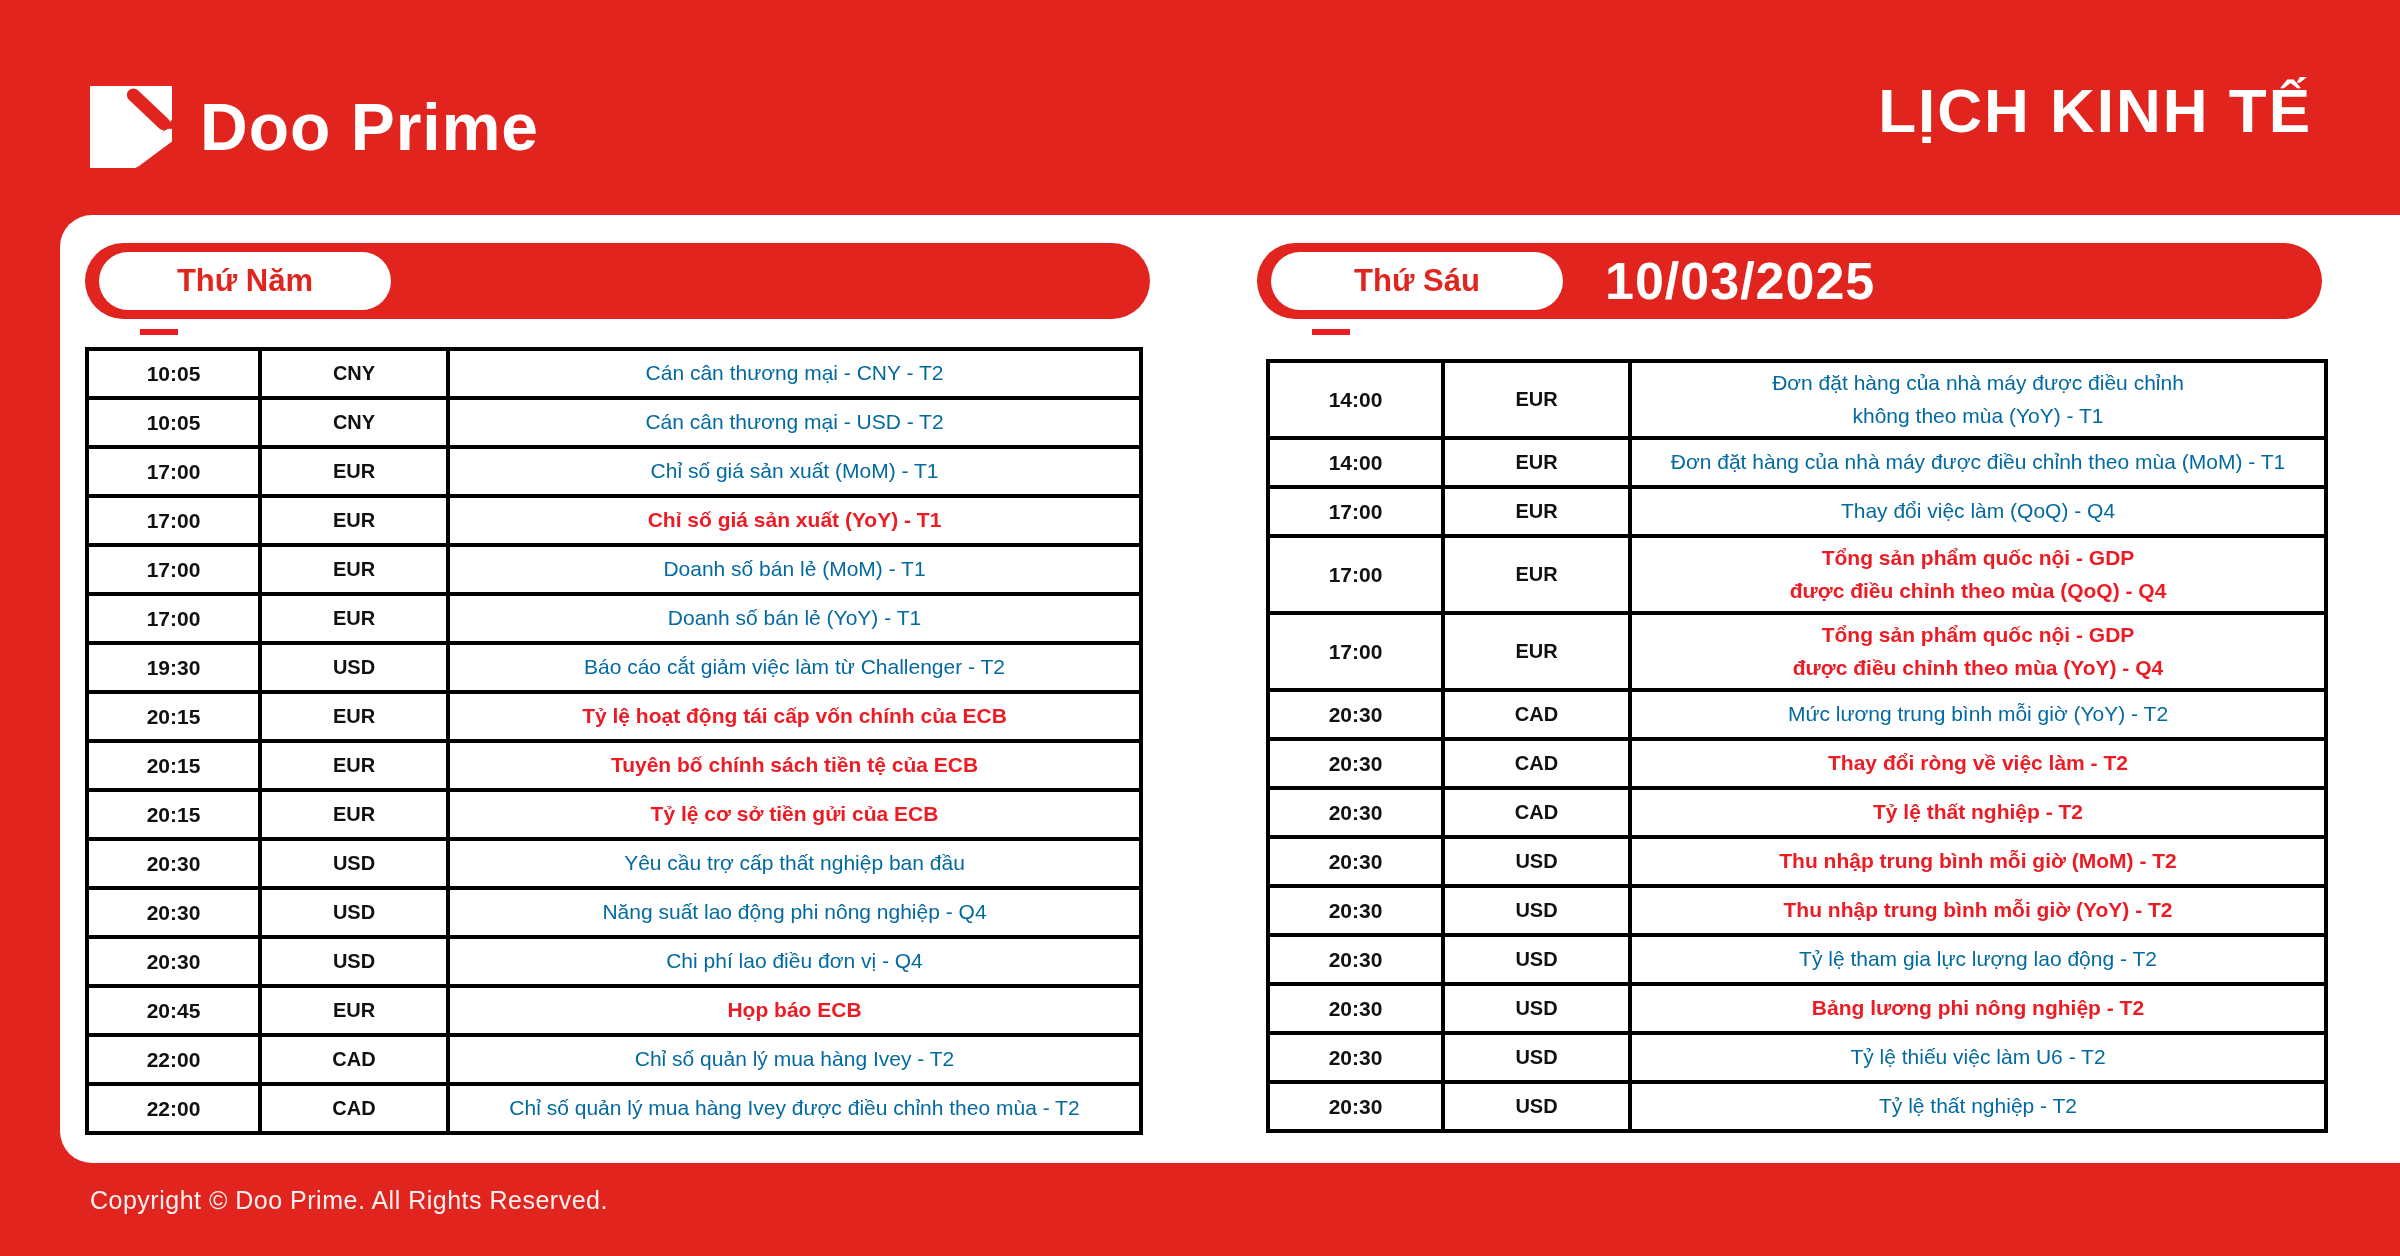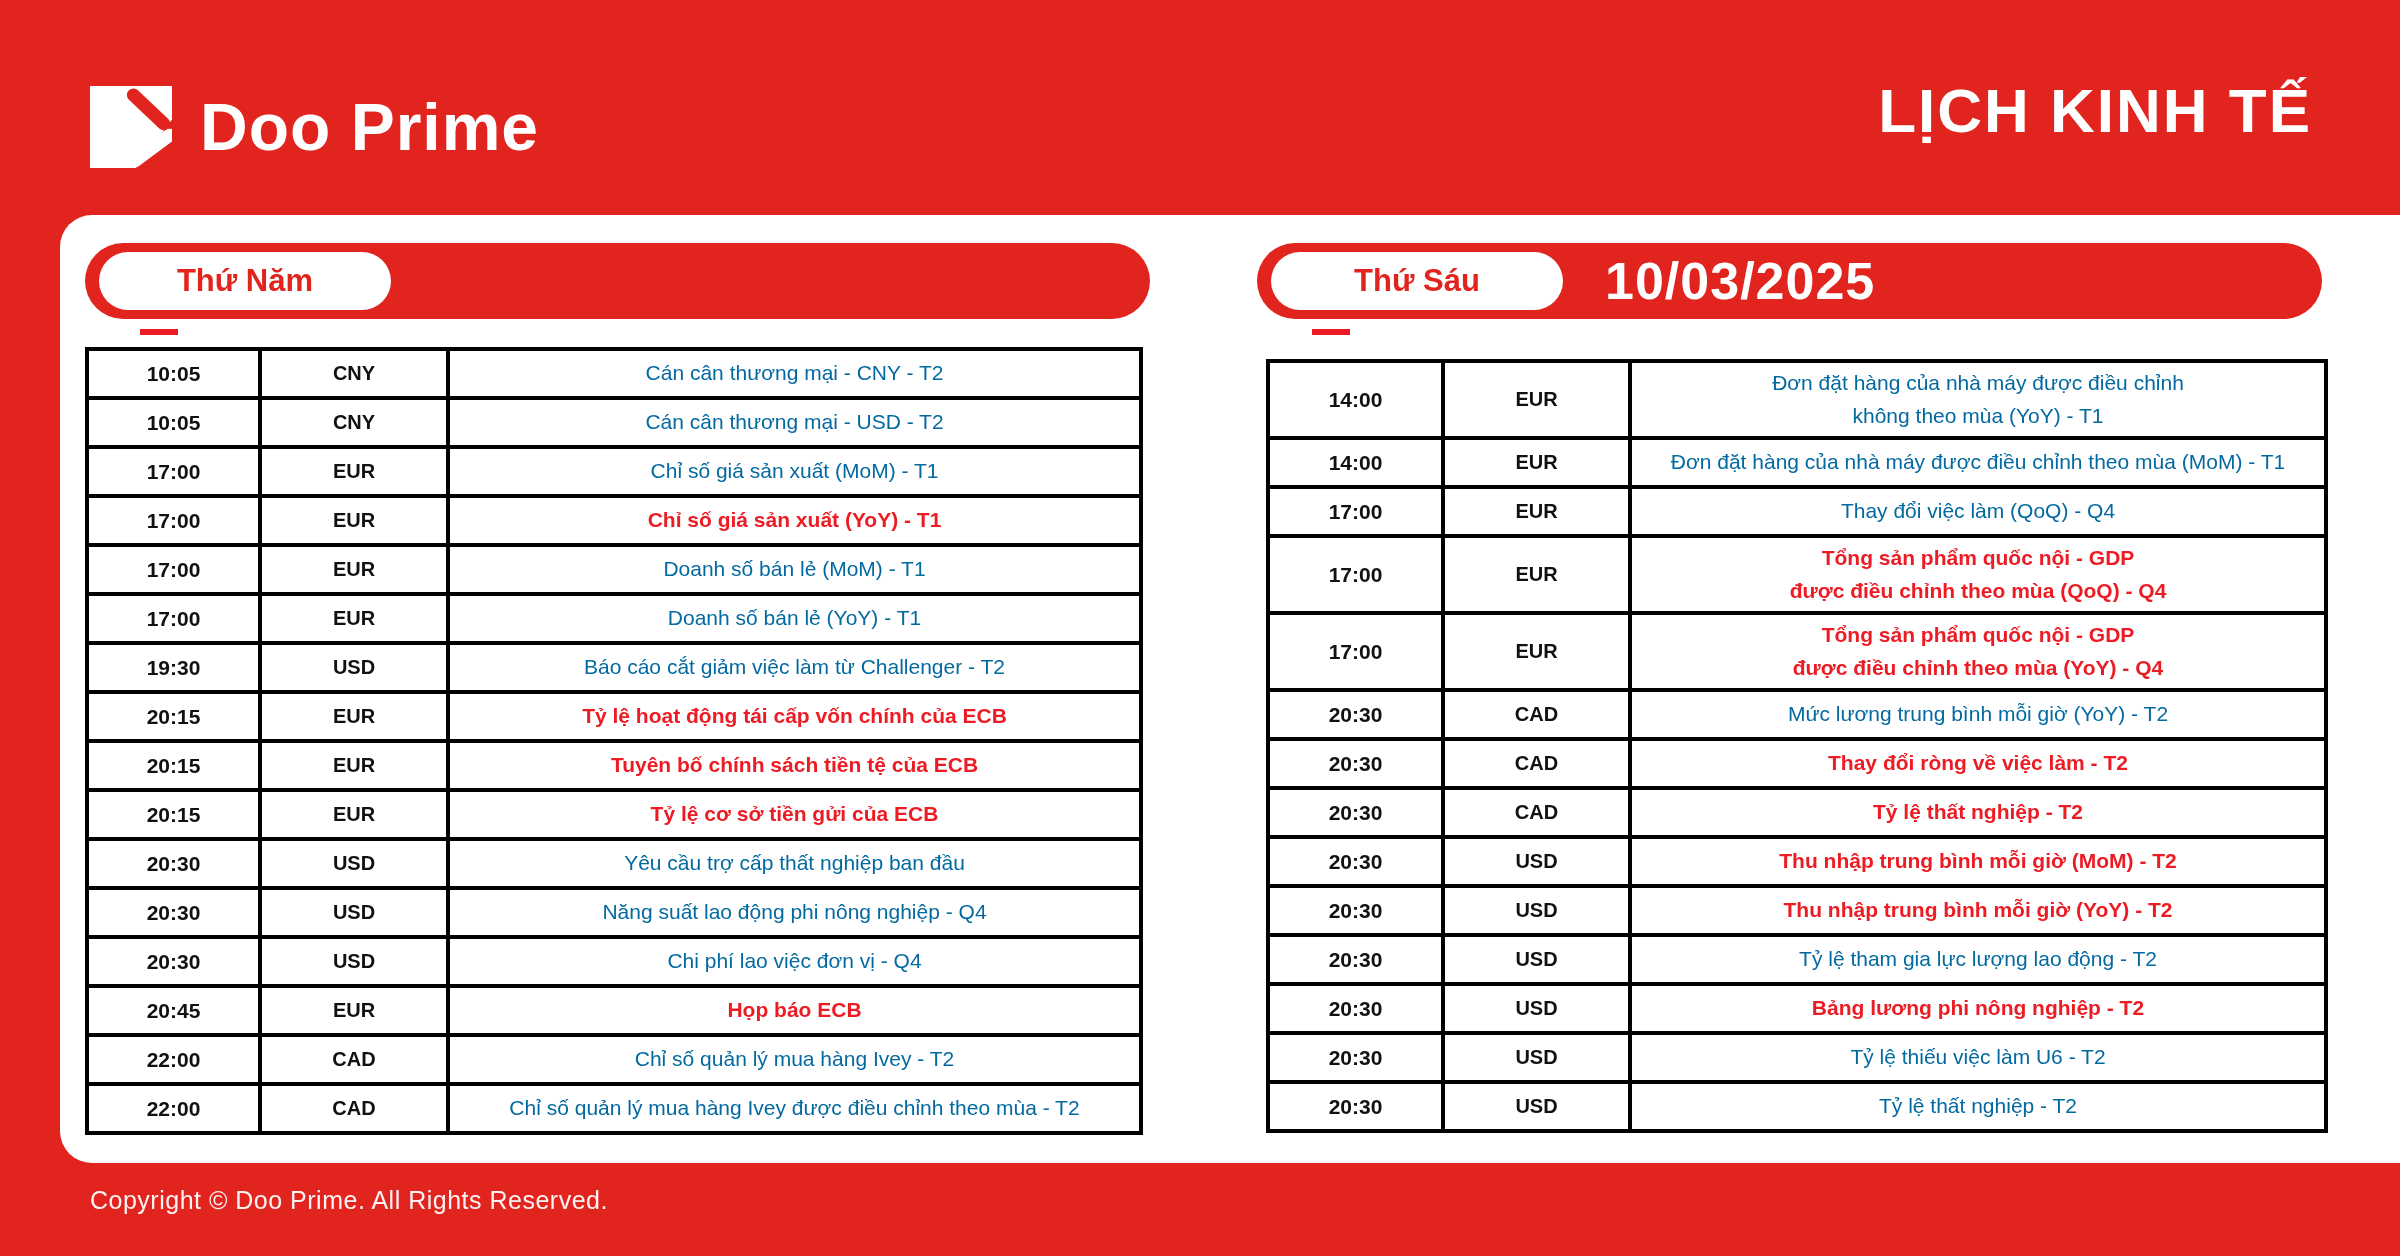--- a/index.html
+++ b/index.html
@@ -134,21 +134,21 @@
           <td class="event-cell">Yêu cầu trợ cấp thất nghiệp ban đầu</td>
         </tr>
         <tr class="row">
           <td class="time-cell">20:30</td>
           <td class="currency-cell">USD</td>
           <td class="event-cell">Năng suất lao động phi nông nghiệp - Q4</td>
         </tr>
         <tr class="row">
           <td class="time-cell">20:30</td>
           <td class="currency-cell">USD</td>
-          <td class="event-cell">Chi phí lao việc đơn vị - Q4</td>
+          <td class="event-cell">Chi phí lao điều đơn vị - Q4</td>
         </tr>
         <tr class="row highlight">
           <td class="time-cell">20:45</td>
           <td class="currency-cell">EUR</td>
           <td class="event-cell">Họp báo ECB</td>
         </tr>
         <tr class="row">
           <td class="time-cell">22:00</td>
           <td class="currency-cell">CAD</td>
           <td class="event-cell">Chỉ số quản lý mua hàng Ivey - T2</td>

